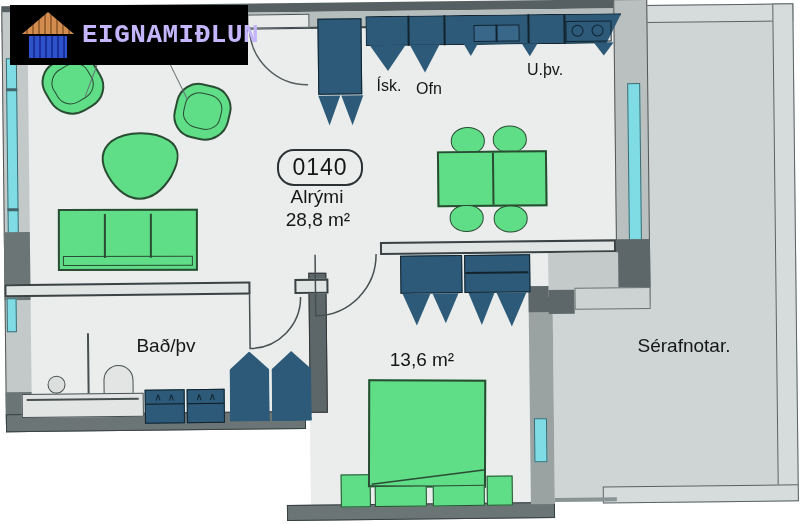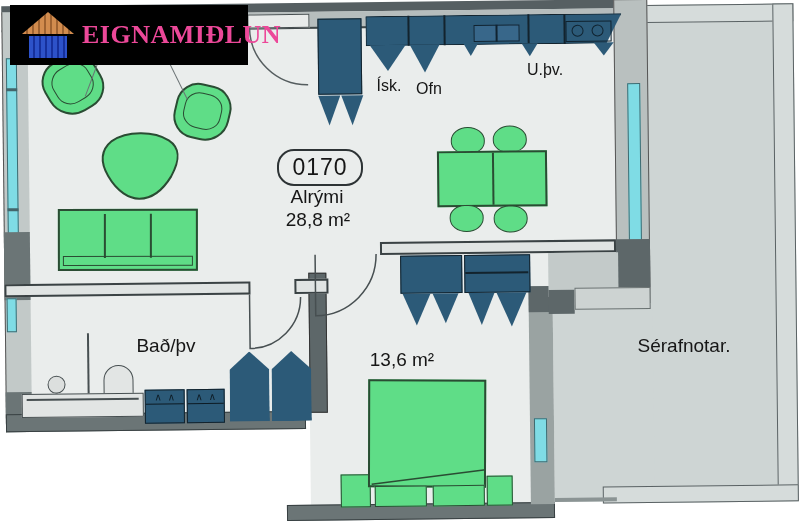--- a/index.html
+++ b/index.html
@@ -26,21 +26,21 @@
   .klbl{position:absolute;text-align:center;font-size:16px;}
   .badge{position:absolute;border:2px solid #2d3335;border-radius:17px;background:#eaedec;
          display:flex;align-items:center;justify-content:center;font-size:23px;letter-spacing:1px;}
   #logo{position:absolute;left:10px;top:5px;width:238px;height:60px;background:#000;
         display:flex;align-items:center;gap:8px;padding-left:12px;box-sizing:border-box;z-index:40;}
   .house{width:52px;height:50px;display:flex;flex-direction:column;align-items:center;justify-content:center;}
   .roof{width:52px;height:22px;clip-path:polygon(50% 0,100% 100%,0 100%);
         background:repeating-linear-gradient(90deg,#d28c4e 0 4px,#9e6230 4px 6px);}
   .hbody{width:38px;height:22px;margin-top:2px;
         background:repeating-linear-gradient(90deg,#2d52c9 0 4px,#16309c 4px 6px);}
-  .logotxt{font-family:Liberation Serif, serif;font-weight:bold;font-size:26px;color:#ec4899;letter-spacing:.5px;}
+  .logotxt{font-family:Liberation Mono, monospace;font-weight:bold;font-size:26px;color:#c4b5fd;letter-spacing:.5px;}
   .wm-marks{position:absolute;left:0;right:0;top:1px;height:12px;border-bottom:1.5px solid #0d1b24;
             display:flex;justify-content:center;gap:6px;font-size:10px;color:#0d1b24;line-height:12px;}
   .pent{position:absolute;background:#2c5a78;clip-path:polygon(50% 0,100% 26%,100% 100%,0 100%,0 26%);}
   svg{position:absolute;inset:0;}
 </style>
 </head>
 <body>
 
 <div id="canvas">
 
@@ -171,31 +171,31 @@
       <path d="M249,297 L249,351 A51,51 0 0 0 300,300" fill="none" stroke="#474f51" stroke-width="1.5"></path>
       <path d="M315,258 L315,319 A61,61 0 0 0 376,258" fill="none" stroke="#474f51" stroke-width="1.5"></path>
       <path d="M113,30 L87,97" stroke="#6a7274" stroke-width="1" fill="none"></path>
       <path d="M155,30 L189,101" stroke="#6a7274" stroke-width="1" fill="none"></path>
       <path d="M113,142 C128,132 155,132 170,142 C182,150 181,162 172,178 C162,194 150,200 140,200 C130,200 118,193 109,177 C100,161 103,150 113,142 Z" fill="#5fdd87" stroke="#2a4c33" stroke-width="2"></path>
       <path d="M369,488 L483,475" stroke="#2a4c33" stroke-width="1.5" fill="none"></path>
     </svg>
   </div>
 
   <div id="labels">
-    <div class="badge" style="left:277px;top:149px;width:82px;height:33px;">0170</div>
+    <div class="badge" style="left:277px;top:149px;width:82px;height:33px;">0140</div>
     <div class="lbl" style="left:257px;top:186px;width:120px;">Alrými</div>
     <div class="lbl" style="left:255px;top:209px;width:126px;">28,8 m²</div>
 
     <div class="klbl" style="left:366px;top:77px;width:46px;">Ísk.</div>
     <div class="klbl" style="left:406px;top:80px;width:46px;">Ofn</div>
     <div class="klbl" style="left:514px;top:61px;width:62px;">U.þv.</div>
 
     <div class="lbl" style="left:106px;top:335px;width:120px;">Bað/þv</div>
 
-    <div class="lbl" style="left:340px;top:349px;width:124px;">13,6 m²</div>
+    <div class="lbl" style="left:360px;top:349px;width:124px;">13,6 m²</div>
 
     <div class="lbl" style="left:620px;top:335px;width:128px;">Sérafnotar.</div>
   </div>
 
   <div id="logo">
     <div class="house">
       <div class="roof"></div>
       <div class="hbody"></div>
     </div>
     <div class="logotxt">EIGNAMIÐLUN</div>

